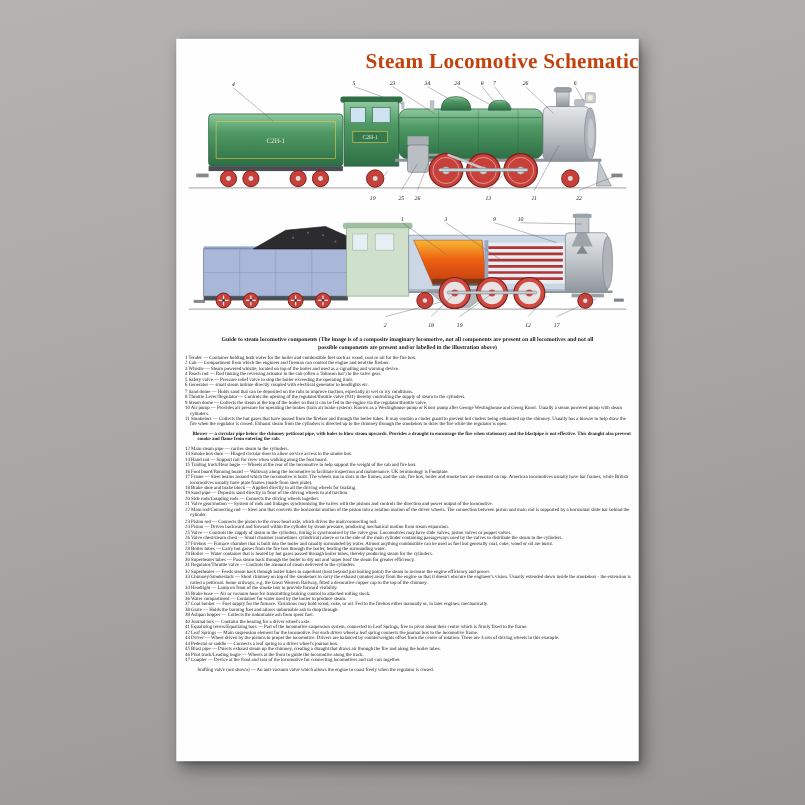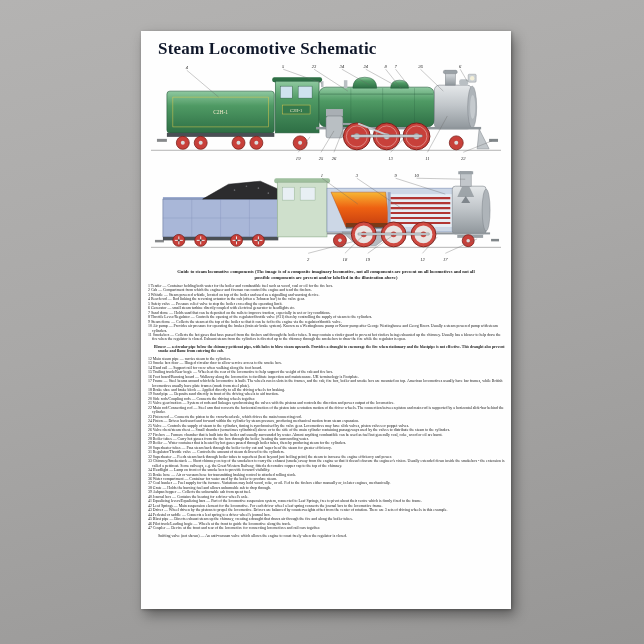--- a/index.html
+++ b/index.html
@@ -1,21 +1,21 @@
 <!DOCTYPE html>
 <html><head>
 <meta charset="utf-8">
 <style>
   html,body{margin:0;padding:0;width:644px;height:644px;overflow:hidden;
     background:linear-gradient(165deg,#b4b3b2 0%,#a9a8a7 45%,#979695 100%);
     font-family:"Liberation Serif","DejaVu Serif",serif;}
   .poster{position:absolute;left:141px;top:31px;width:370px;height:578px;
     background:#fefefe;box-shadow:4px 6px 12px rgba(0,0,0,.38),1px 1px 3px rgba(0,0,0,.25);}
-  .title{position:absolute;top:8px;left:0;right:0;text-align:left;
-    font-size:17px;font-weight:bold;color:#0f172a;letter-spacing:.2px;padding-left:17px;}
+  .title{position:absolute;top:8px;left:0;right:0;text-align:right;
+    font-size:17px;font-weight:bold;color:#c2410c;letter-spacing:.2px;}
   .illus{position:absolute;left:8px;width:354px;}
   #illus1{top:30px;height:106px;}
   #illus2{top:138px;height:98px;}
   .illus svg{width:100%;height:100%;display:block;}
   .intro{position:absolute;top:238px;left:28px;right:28px;text-align:center;
     font-size:4.6px;line-height:1.25;font-weight:bold;color:#222;}
   .list{position:absolute;top:253px;left:7px;right:5px;bottom:4px;overflow:hidden;
     font-size:3.9px;line-height:1.14;color:#222;}
   .list .li{padding-left:4px;text-indent:-4px;}
   .note{margin:3px 0 3px 6px;padding-left:4px;text-indent:-4px;font-weight:bold;color:#222;}

